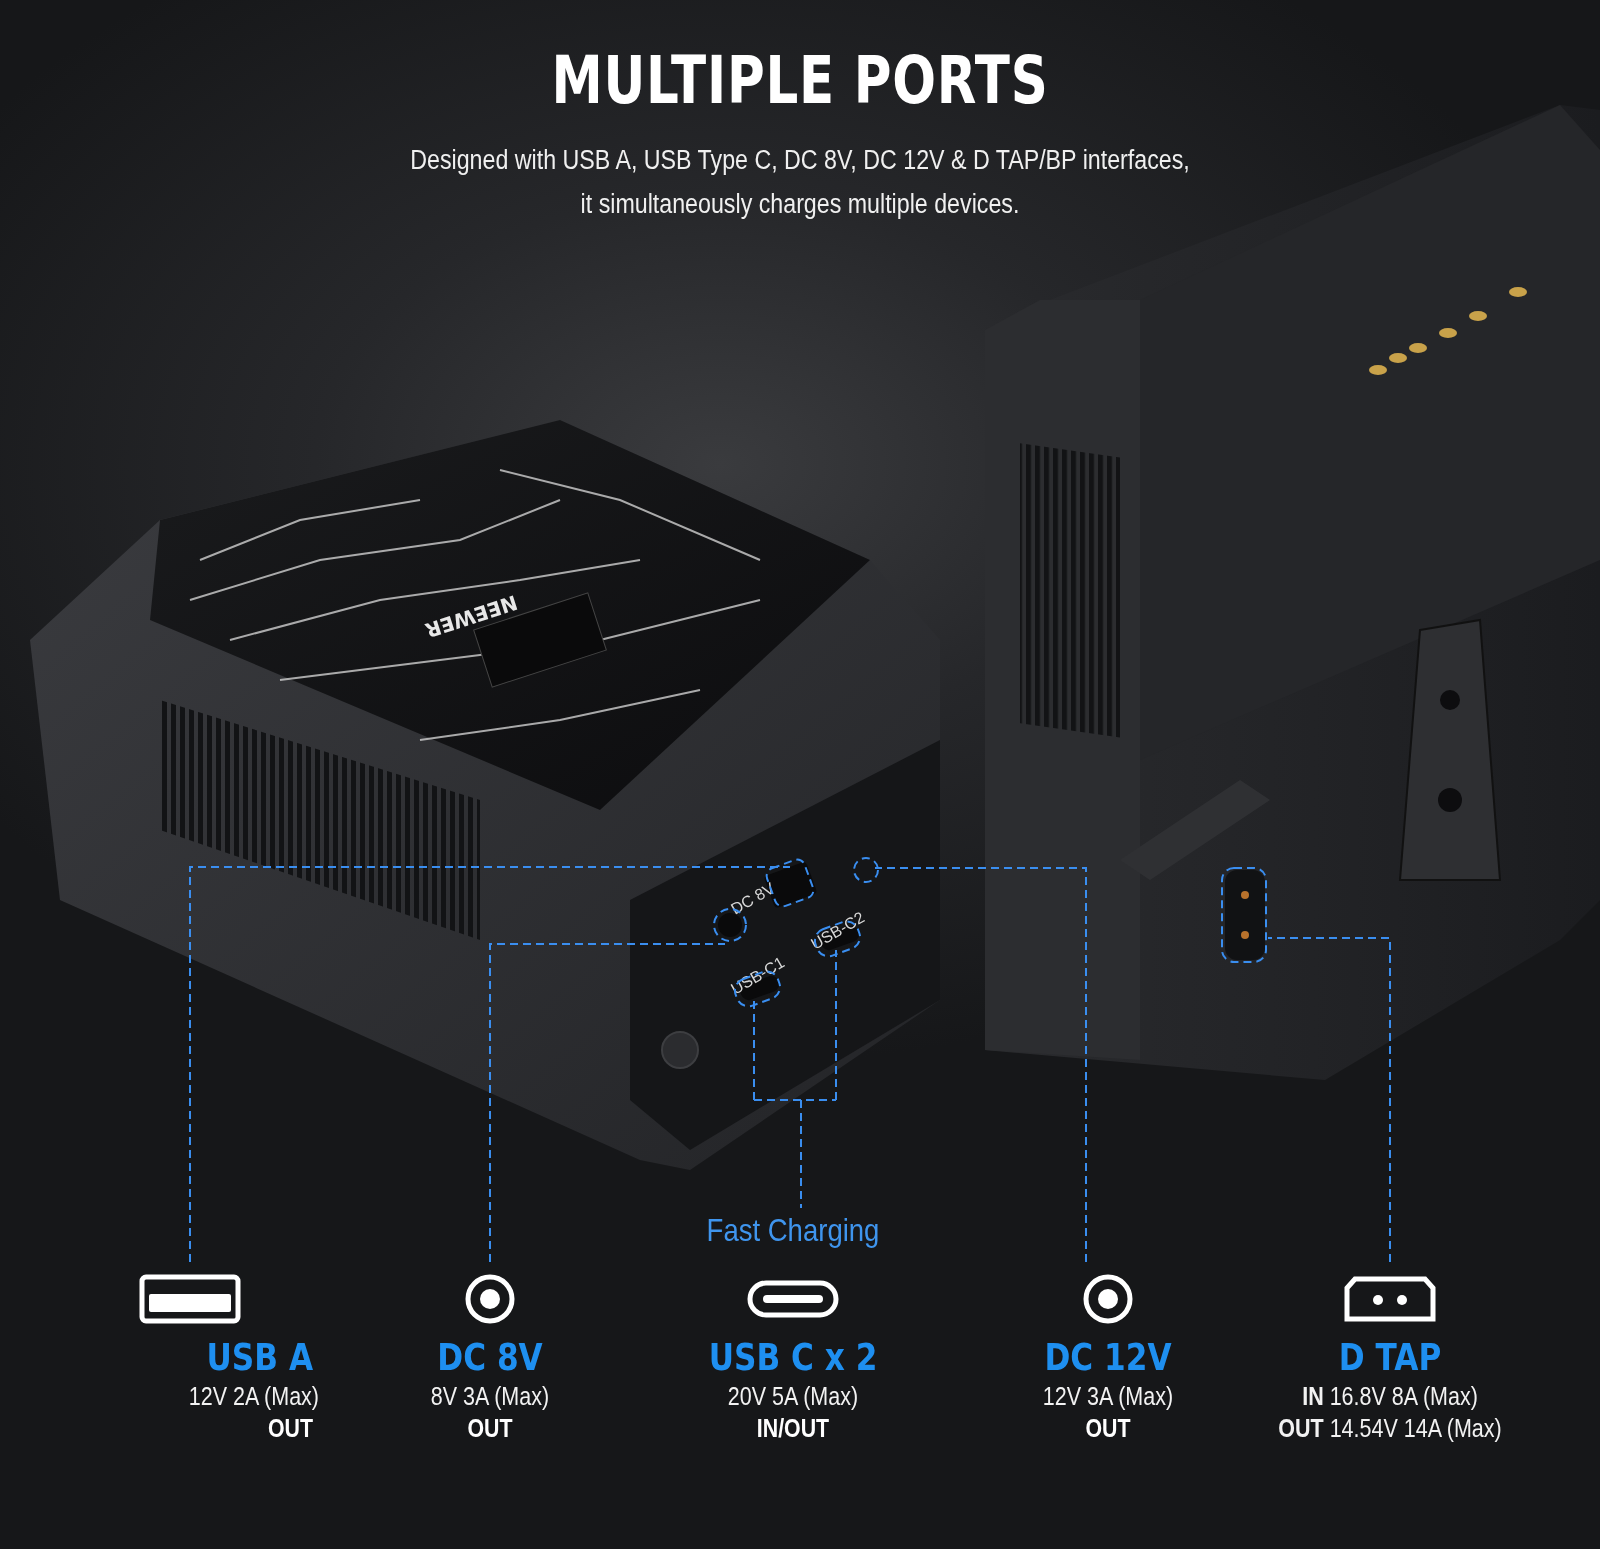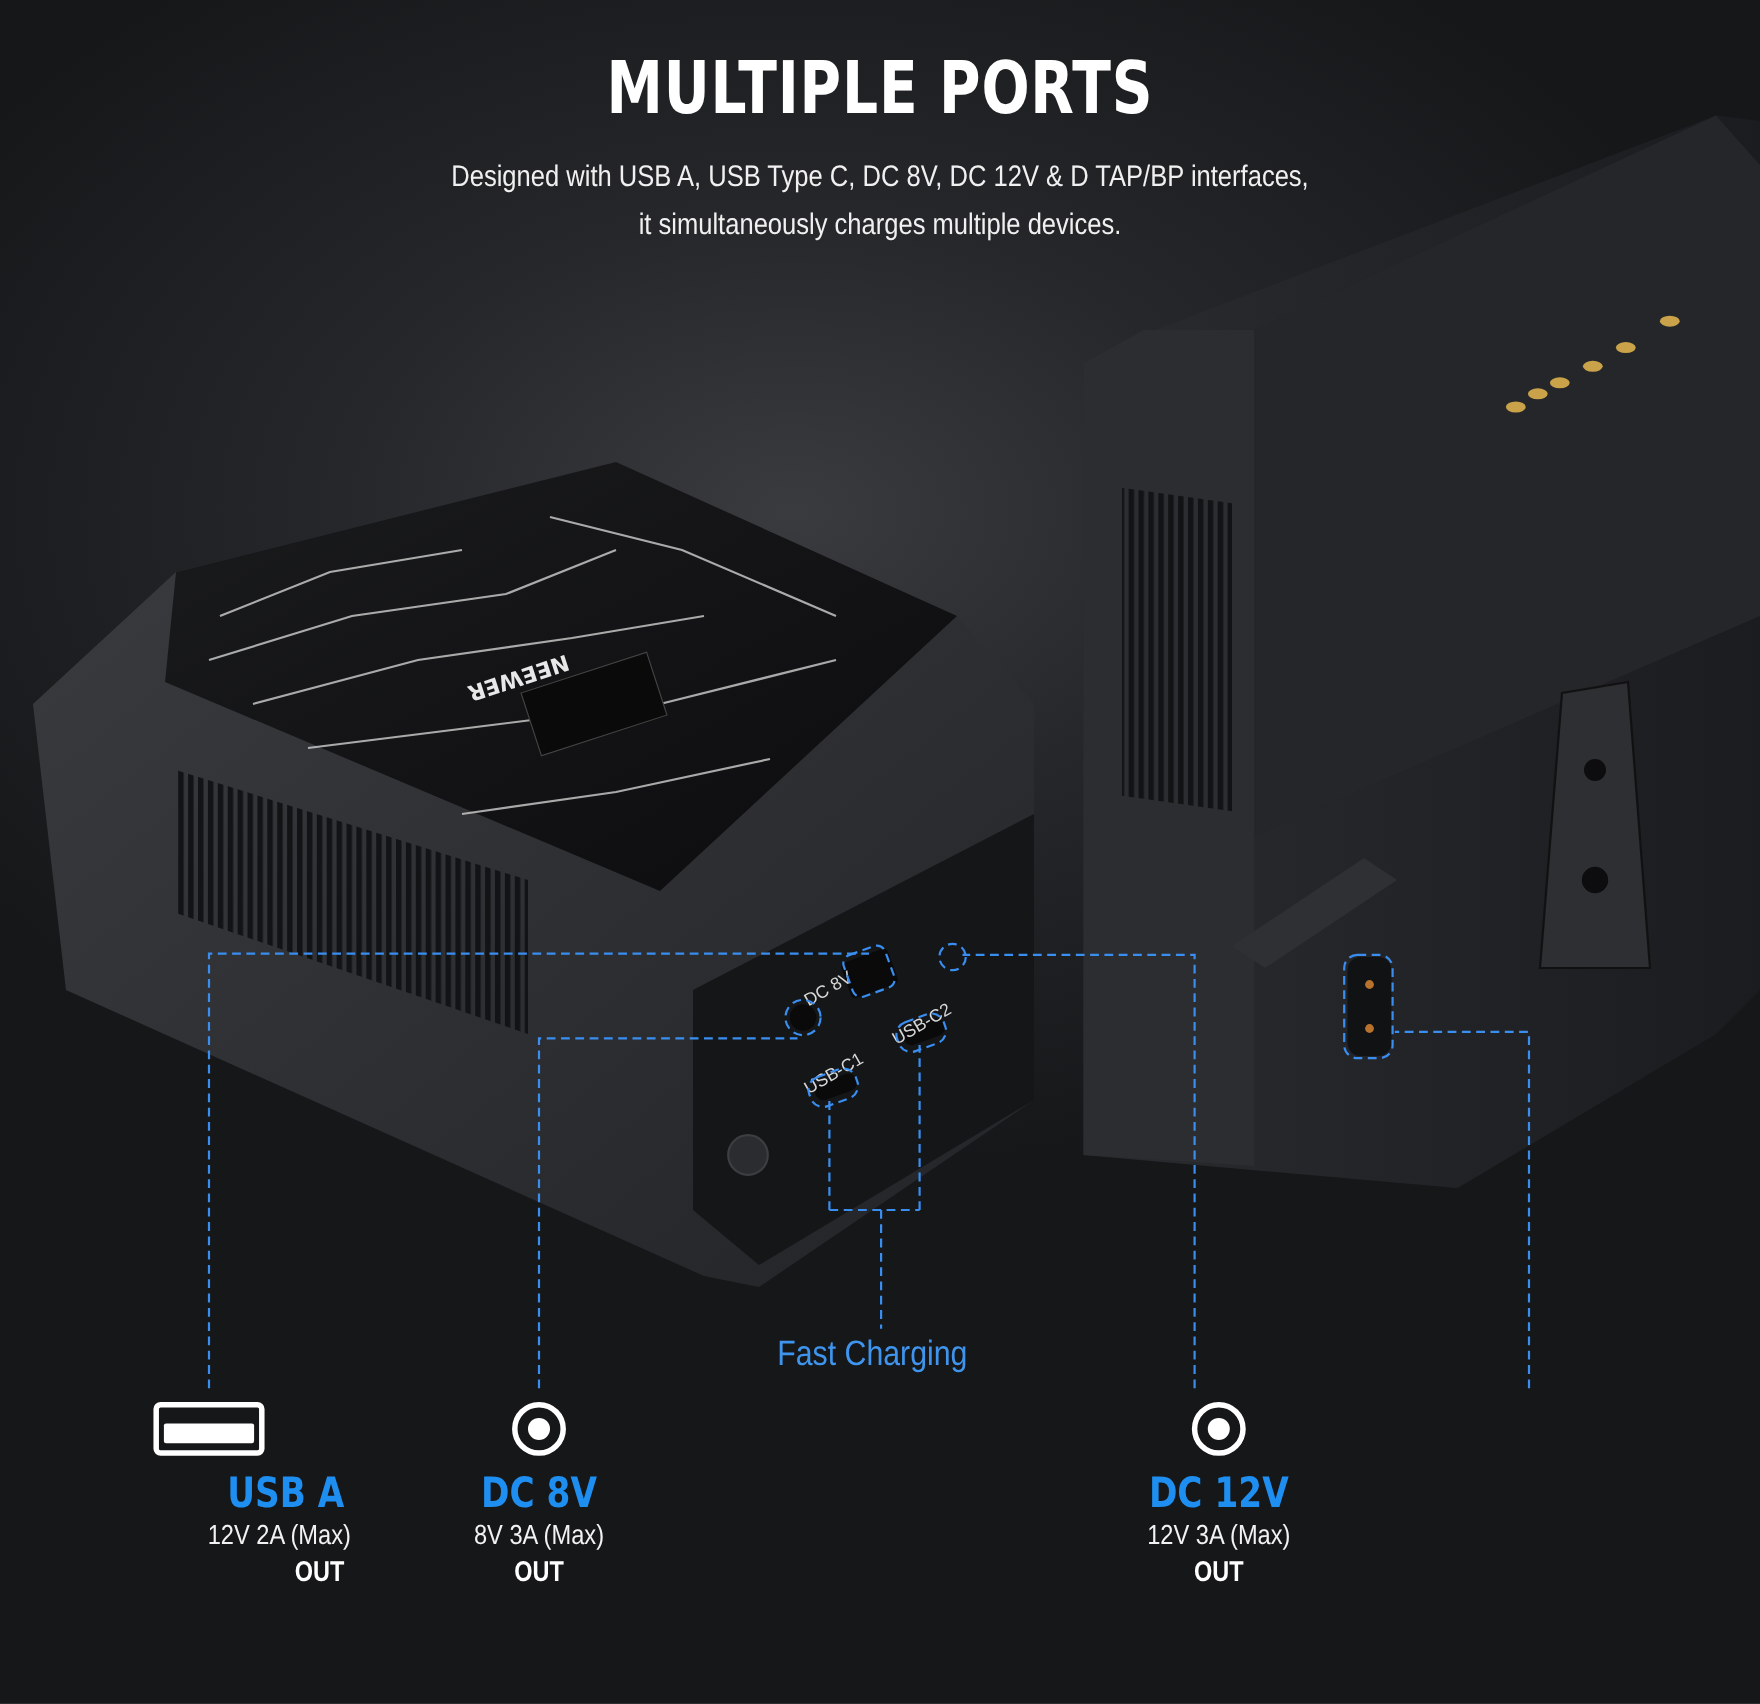--- a/index.html
+++ b/index.html
@@ -167,27 +167,56 @@
       <svg width="52" height="52" viewBox="0 0 52 52">
           <circle cx="26" cy="26" r="22" fill="none" stroke="#fff" stroke-width="5"></circle>
           <circle cx="26" cy="26" r="10" fill="#fff"></circle>
         </svg>
     </div>
     <div class="name">DC 8V</div>
     <div class="spec">8V 3A (Max)</div>
     <div class="dir">OUT</div>
   </div>
 
+  <div class="port" style="left:793px;">
+    <div class="icon">
+      <svg width="92" height="38" viewBox="0 0 92 38">
+          <rect x="3" y="3" width="86" height="32" rx="16" fill="none" stroke="#fff" stroke-width="5"></rect>
+          <rect x="16" y="15" width="60" height="8" rx="4" fill="#fff"></rect>
+        </svg>
+    </div>
+    <div class="name">USB C x 2</div>
+    <div class="spec">20V 5A (Max)</div>
+    <div class="dir">IN/OUT</div>
+  </div>
 
   <div class="port" style="left:1108px;">
     <div class="icon">
       <svg width="52" height="52" viewBox="0 0 52 52">
           <circle cx="26" cy="26" r="22" fill="none" stroke="#fff" stroke-width="5"></circle>
           <circle cx="26" cy="26" r="10" fill="#fff"></circle>
         </svg>
     </div>
     <div class="name">DC 12V</div>
     <div class="spec">12V 3A (Max)</div>
     <div class="dir">OUT</div>
   </div>
 
+  <div class="port" style="left:1390px;">
+    <div class="icon">
+      <svg width="92" height="46" viewBox="0 0 92 46">
+          <path d="M3,43 L3,12 L11,3 L81,3 L89,12 L89,43 Z" fill="none" stroke="#fff" stroke-width="5"></path>
+          <circle cx="34" cy="24" r="5" fill="#fff"></circle>
+          <circle cx="58" cy="24" r="5" fill="#fff"></circle>
+        </svg>
+    </div>
+    <div class="name">D TAP</div>
+    <div class="spec">
+      <b>IN</b>
+      <span>16.8V 8A (Max)</span>
+    </div>
+    <div class="spec">
+      <b>OUT</b>
+      <span>14.54V 14A (Max)</span>
+    </div>
+  </div>
 
 </div>
 
 </body></html>

